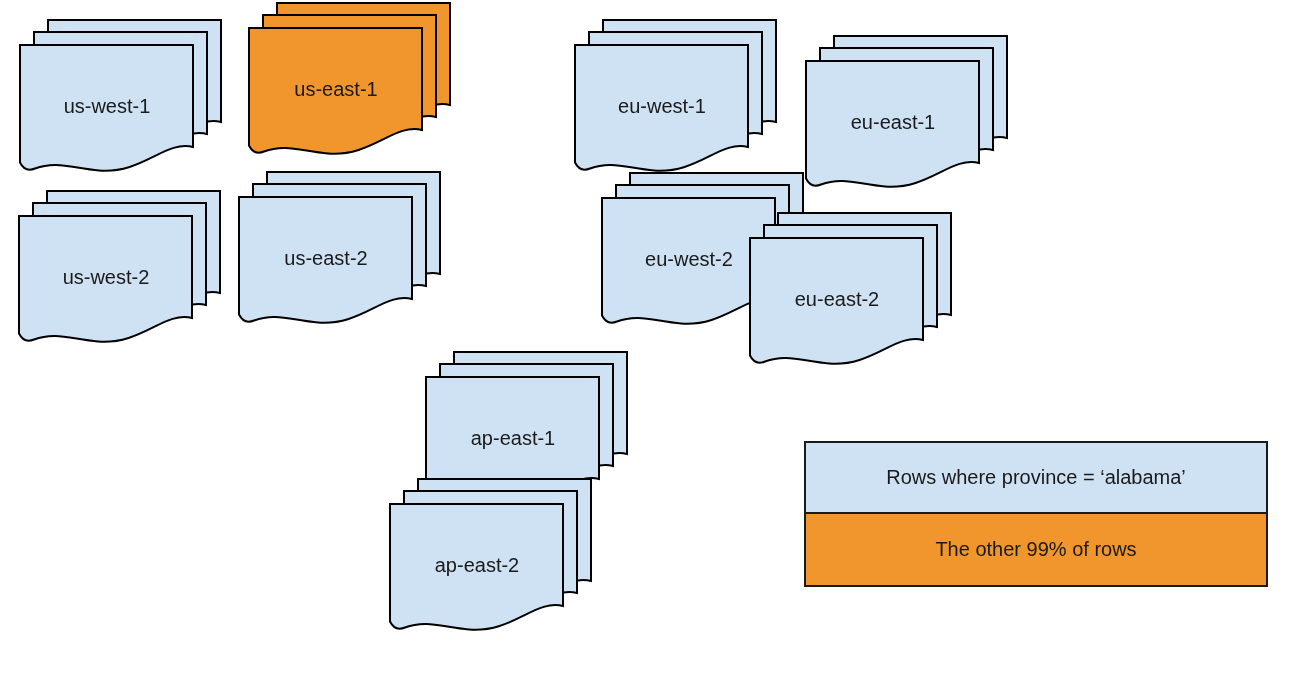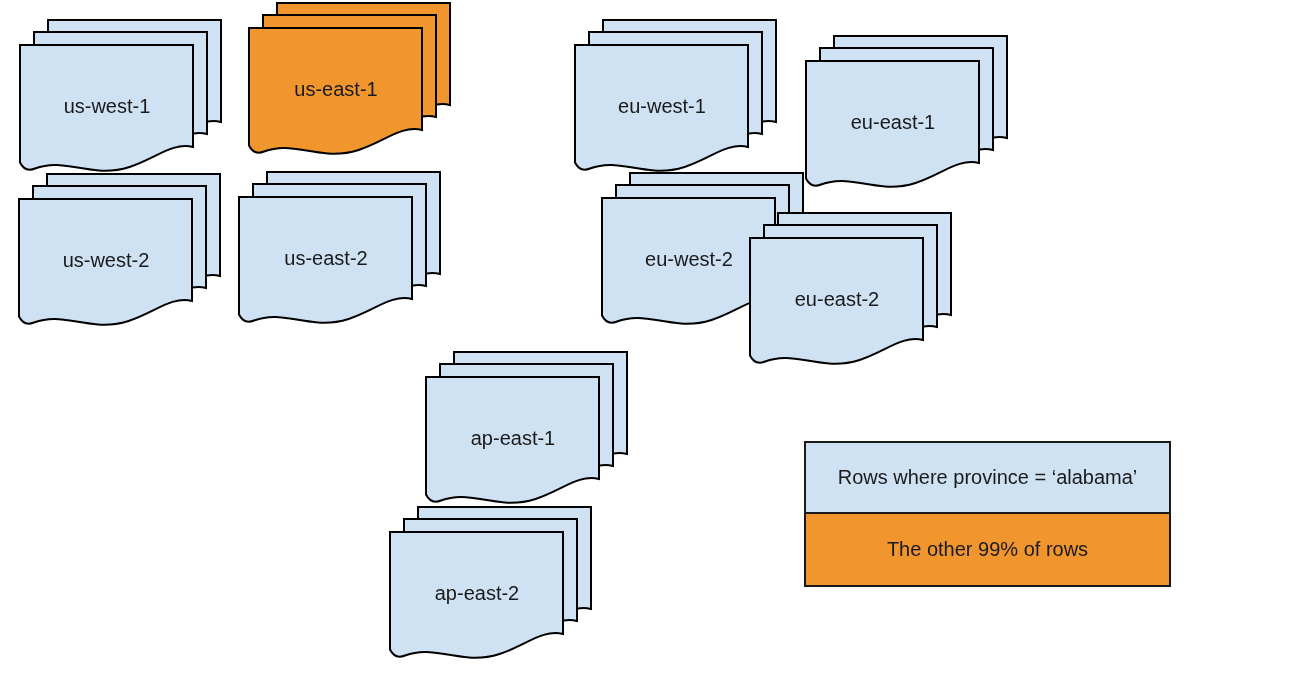--- a/index.html
+++ b/index.html
@@ -80,21 +80,21 @@
         </svg>
       </div>
       <div class="stack" style="left: 805px; top: 35px;">
         <svg width="206" height="156" viewBox="0 0 206 156">
           <path d="M 1 1 L 174 1 L 174 103 C 146 96 124 130 80 126.5 C 53 124 37 116.5 16 124.5 C 10 127 4.5 125.5 1 118.5 Z" class="doc-path" fill="#cfe2f3" stroke="#000000" transform="translate(28,0)"></path>
           <path d="M 1 1 L 174 1 L 174 103 C 146 96 124 130 80 126.5 C 53 124 37 116.5 16 124.5 C 10 127 4.5 125.5 1 118.5 Z" class="doc-path" fill="#cfe2f3" stroke="#000000" transform="translate(14,12)"></path>
           <path d="M 1 1 L 174 1 L 174 103 C 146 96 124 130 80 126.5 C 53 124 37 116.5 16 124.5 C 10 127 4.5 125.5 1 118.5 Z" class="doc-path" fill="#cfe2f3" stroke="#000000" transform="translate(0,25)"></path>
           <text x="88" y="94" text-anchor="middle" class="stack-label">eu-east-1</text>
         </svg>
       </div>
-      <div class="stack" style="left: 18px; top: 173px; text-decoration: underline;">
+      <div class="stack" style="left: 18px; top: 190px; text-decoration: underline;">
         <svg width="206" height="156" viewBox="0 0 206 156">
           <path d="M 1 1 L 174 1 L 174 103 C 146 96 124 130 80 126.5 C 53 124 37 116.5 16 124.5 C 10 127 4.5 125.5 1 118.5 Z" class="doc-path" fill="#cfe2f3" stroke="#000000" transform="translate(28,0)"></path>
           <path d="M 1 1 L 174 1 L 174 103 C 146 96 124 130 80 126.5 C 53 124 37 116.5 16 124.5 C 10 127 4.5 125.5 1 118.5 Z" class="doc-path" fill="#cfe2f3" stroke="#000000" transform="translate(14,12)"></path>
           <path d="M 1 1 L 174 1 L 174 103 C 146 96 124 130 80 126.5 C 53 124 37 116.5 16 124.5 C 10 127 4.5 125.5 1 118.5 Z" class="doc-path" fill="#cfe2f3" stroke="#000000" transform="translate(0,25)"></path>
           <text x="88" y="94" text-anchor="middle" class="stack-label">us-west-2</text>
         </svg>
       </div>
       <div class="stack" style="left: 238px; top: 171px; text-align: center;">
         <svg width="206" height="156" viewBox="0 0 206 156">
           <path d="M 1 1 L 174 1 L 174 103 C 146 96 124 130 80 126.5 C 53 124 37 116.5 16 124.5 C 10 127 4.5 125.5 1 118.5 Z" class="doc-path" fill="#cfe2f3" stroke="#000000" transform="translate(28,0)"></path>
@@ -120,31 +120,31 @@
         </svg>
       </div>
       <div class="stack" style="left: 425px; top: 351px;">
         <svg width="206" height="156" viewBox="0 0 206 156">
           <path d="M 1 1 L 174 1 L 174 103 C 146 96 124 130 80 126.5 C 53 124 37 116.5 16 124.5 C 10 127 4.5 125.5 1 118.5 Z" class="doc-path" fill="#cfe2f3" stroke="#000000" transform="translate(28,0)"></path>
           <path d="M 1 1 L 174 1 L 174 103 C 146 96 124 130 80 126.5 C 53 124 37 116.5 16 124.5 C 10 127 4.5 125.5 1 118.5 Z" class="doc-path" fill="#cfe2f3" stroke="#000000" transform="translate(14,12)"></path>
           <path d="M 1 1 L 174 1 L 174 103 C 146 96 124 130 80 126.5 C 53 124 37 116.5 16 124.5 C 10 127 4.5 125.5 1 118.5 Z" class="doc-path" fill="#cfe2f3" stroke="#000000" transform="translate(0,25)"></path>
           <text x="88" y="94" text-anchor="middle" class="stack-label">ap-east-1</text>
         </svg>
       </div>
-      <div class="stack" style="left: 389px; top: 506px;">
+      <div class="stack" style="left: 389px; top: 478px;">
         <svg width="206" height="156" viewBox="0 0 206 156">
           <path d="M 1 1 L 174 1 L 174 103 C 146 96 124 130 80 126.5 C 53 124 37 116.5 16 124.5 C 10 127 4.5 125.5 1 118.5 Z" class="doc-path" fill="#cfe2f3" stroke="#000000" transform="translate(28,0)"></path>
           <path d="M 1 1 L 174 1 L 174 103 C 146 96 124 130 80 126.5 C 53 124 37 116.5 16 124.5 C 10 127 4.5 125.5 1 118.5 Z" class="doc-path" fill="#cfe2f3" stroke="#000000" transform="translate(14,12)"></path>
           <path d="M 1 1 L 174 1 L 174 103 C 146 96 124 130 80 126.5 C 53 124 37 116.5 16 124.5 C 10 127 4.5 125.5 1 118.5 Z" class="doc-path" fill="#cfe2f3" stroke="#000000" transform="translate(0,25)"></path>
           <text x="88" y="94" text-anchor="middle" class="stack-label">ap-east-2</text>
         </svg>
       </div>
     </div>
 
-  <div class="legend" id="legend" style="left: 804px; top: 441px; width: 367px;">
+  <div class="legend" id="legend" style="left: 804px; top: 441px; width: 464px;">
     <div class="legend-row" style="height: 71px; background: rgb(207, 226, 243);">
       <span>Rows where province = ‘alabama’</span>
     </div>
     <div class="legend-row" style="height: 71px; background: rgb(240, 150, 45);">
       <span>The other 99% of rows</span>
     </div>
   </div>
 </div>
 
 </body></html>

